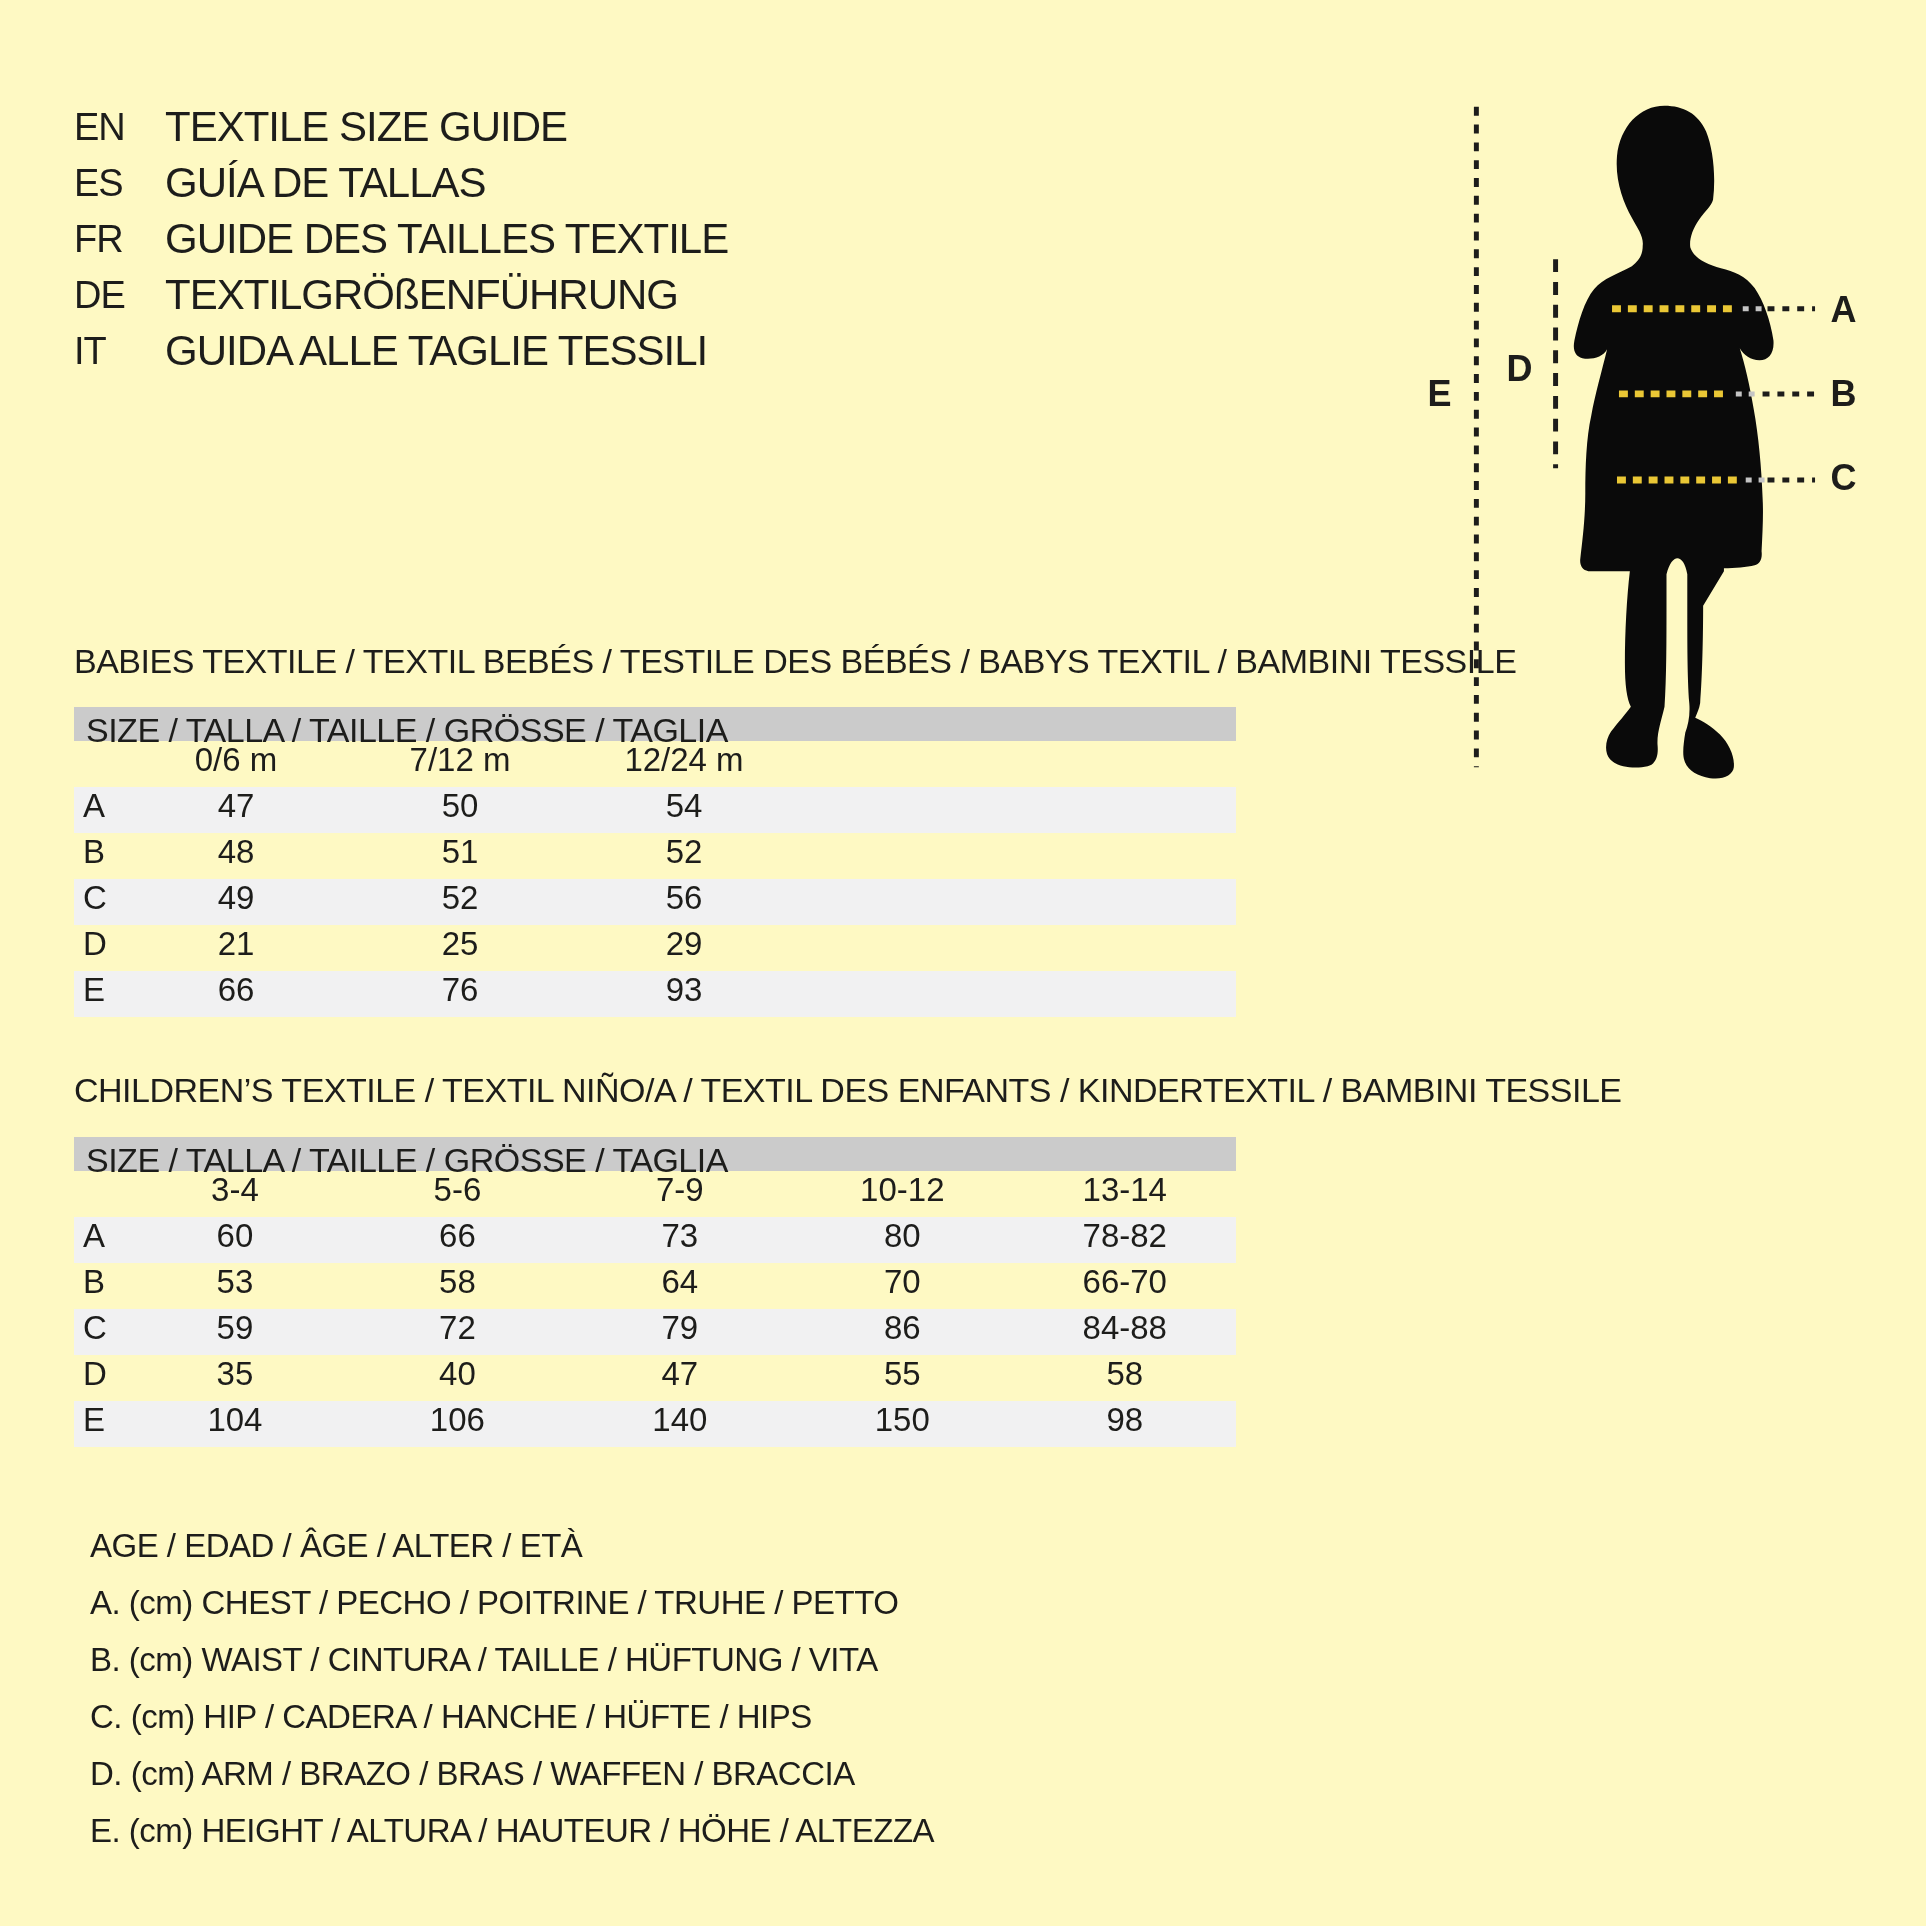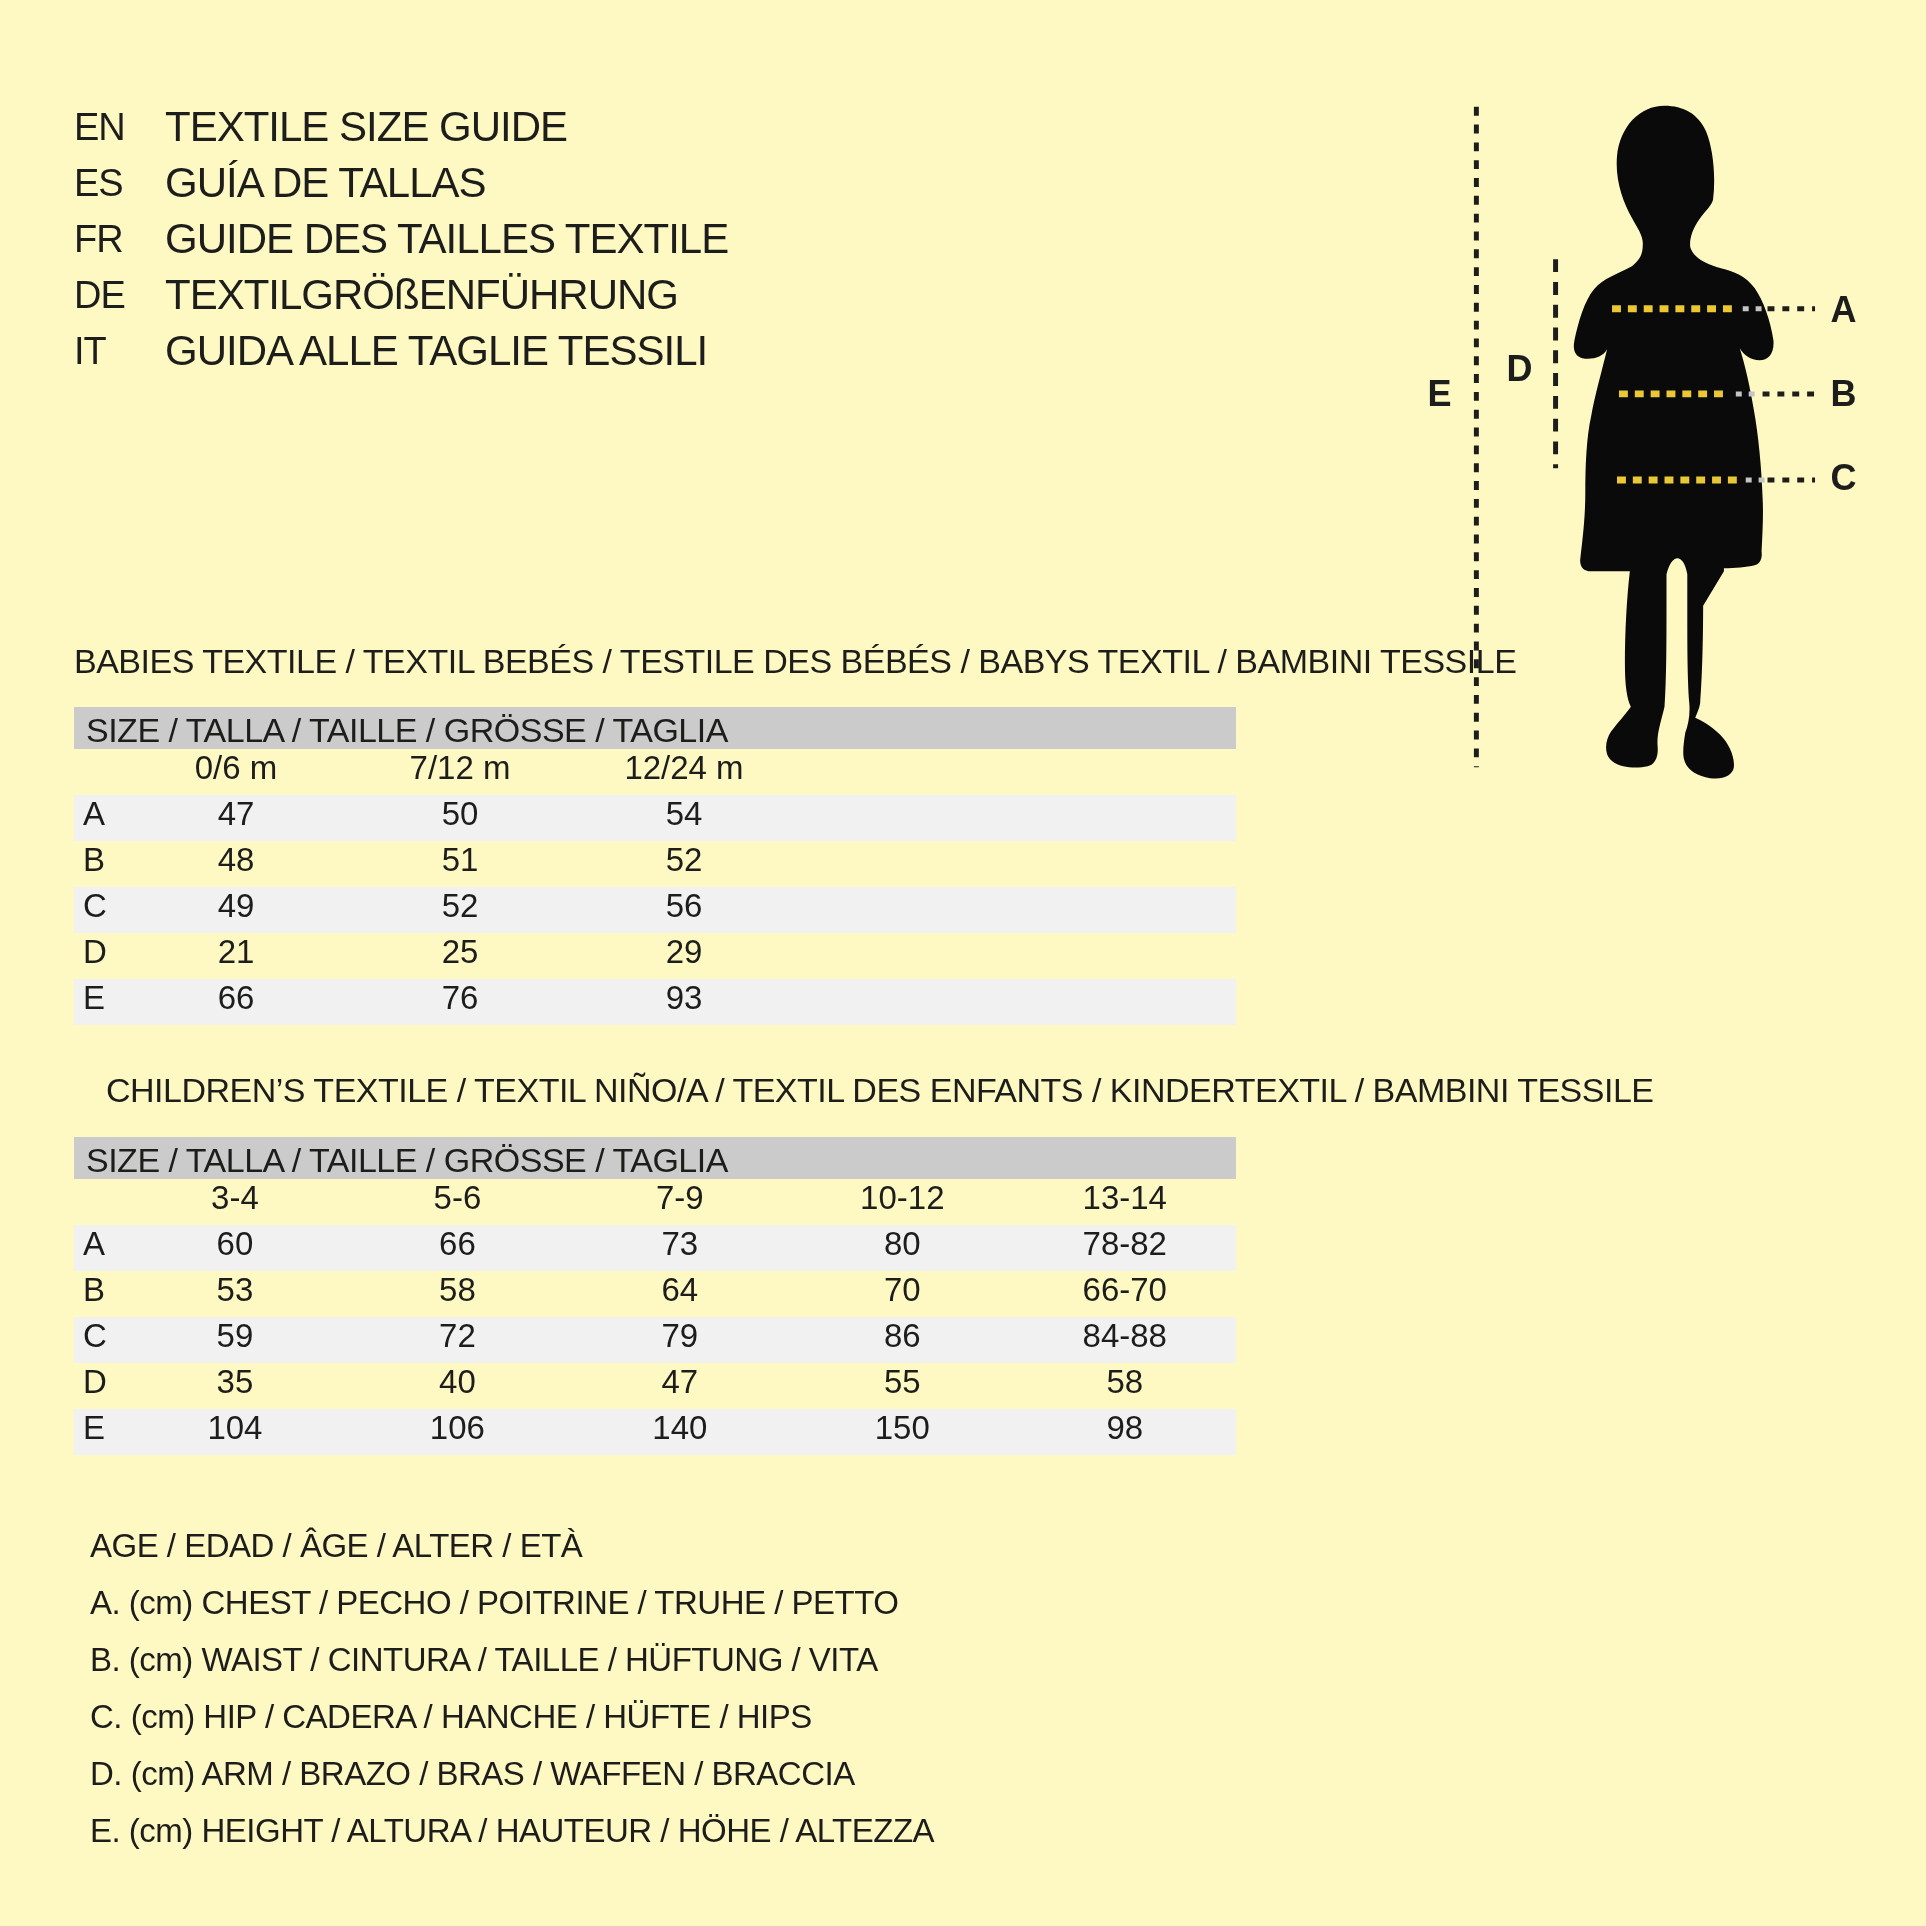--- a/index.html
+++ b/index.html
@@ -27,21 +27,21 @@
 
   
   .section-heading {
     position: absolute; left: 74px; font-size: 34px; letter-spacing: -0.5px;
     white-space: nowrap;
   }
 
   
   .size-table { position: absolute; left: 74px; width: 1162px; }
   .size-bar {
-    background: #cbcbcb; height: 42px; line-height: 46px;
+    background: #cbcbcb; height: 34px; line-height: 46px;
     font-size: 34px; letter-spacing: -0.5px; padding-left: 12px; box-sizing: border-box;
   }
   .t-row { display: flex; height: 46px; align-items: flex-start; }
   .t-row.head { height: 46px; }
   .t-row.striped { background: #f1f1f2; }
   .cell-label { width: 50px; padding-left: 9px; box-sizing: border-box; font-size: 33px; }
   .cell { width: 224px; text-align: center; font-size: 33px; }
 
   
   .legend-block { position: absolute; left: 90px; top: 1517px; }
@@ -189,21 +189,21 @@
       <span class="cell">29</span>
     </div>
     <div class="t-row striped">
       <span class="cell-label">E</span>
       <span class="cell">66</span>
       <span class="cell">76</span>
       <span class="cell">93</span>
     </div>
   </div>
 
-  <div class="section-heading" style="top:1071px;margin-left:32px;">CHILDREN’S TEXTILE / TEXTIL NIÑO/A / TEXTIL DES ENFANTS / KINDERTEXTIL / BAMBINI TESSILE</div>
+  <div class="section-heading" style="top:1071px;">CHILDREN’S TEXTILE / TEXTIL NIÑO/A / TEXTIL DES ENFANTS / KINDERTEXTIL / BAMBINI TESSILE</div>
 
   <div class="size-table" style="top:1137px;">
     <div class="size-bar">SIZE / TALLA / TAILLE / GRÖSSE / TAGLIA</div>
     <div class="t-row head">
       <span class="cell-label"></span>
       <span class="cell">3-4</span>
       <span class="cell">5-6</span>
       <span class="cell">7-9</span>
       <span class="cell">10-12</span>
       <span class="cell">13-14</span>

